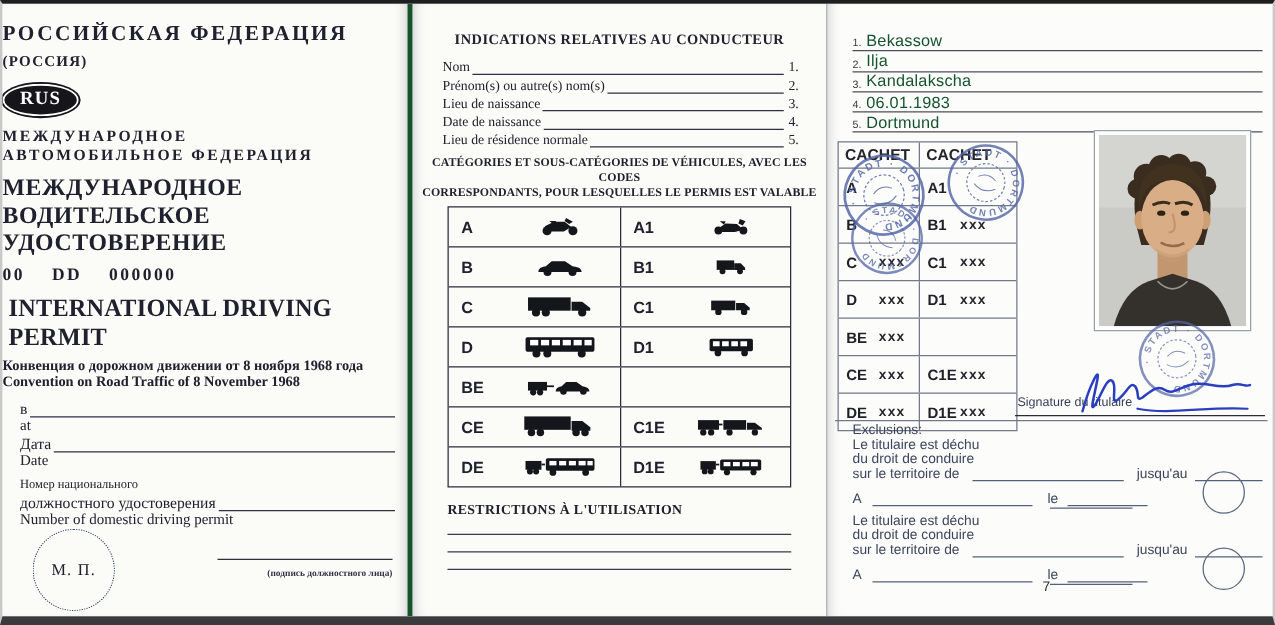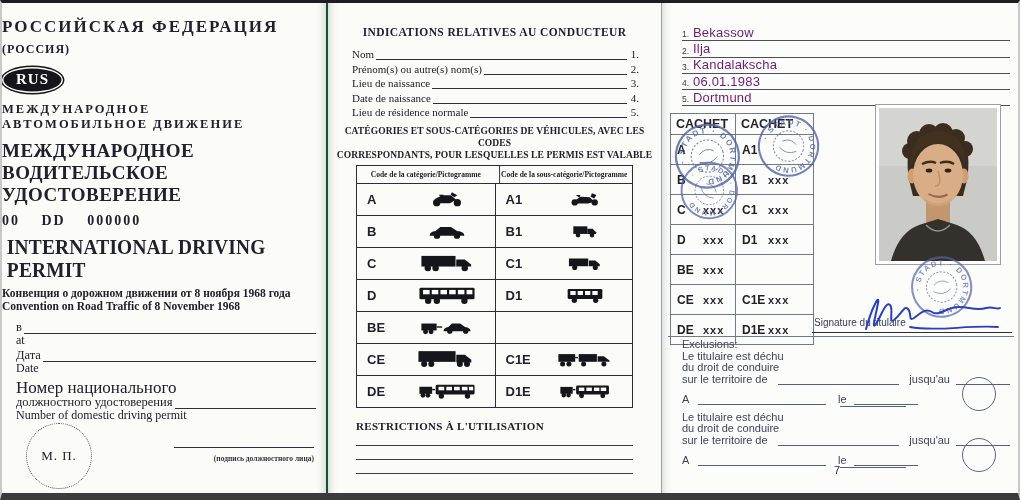--- a/index.html
+++ b/index.html
@@ -2,42 +2,42 @@
 <html><head>
 <meta charset="utf-8">
 <style>
   html,body{margin:0;padding:0;background:#888;}
   .sheet{position:relative;width:1016px;height:490px;background:#fafaf7;
     border-top:3px solid #1e1e20;border-bottom:7px solid #3b3b3d;
     border-left:2px solid #c9c9c9;border-right:2px solid #c9c9c9;
     display:flex;overflow:hidden;font-family:"Liberation Serif","DejaVu Serif",serif;color:#20202f;}
   .panel{position:relative;height:100%;box-sizing:border-box;}
   .p-left{width:324px;background:#fbfbf8;box-shadow:inset -8px 0 10px -8px rgba(40,40,60,.28);}
-  .p-mid{width:335px;background:#fbfbf8;border-left:2px solid #14532d;box-shadow:inset 8px 0 10px -8px rgba(40,40,60,.28);}
+  .p-mid{width:335px;background:#fbfbf8;border-left:4px solid #14532d;box-shadow:inset 8px 0 10px -8px rgba(40,40,60,.28);}
   .p-right{flex:1;background:#fcfcfa;border-left:1px solid #9aa3ac;box-shadow:inset 8px 0 10px -8px rgba(40,40,60,.25);
     font-family:"Liberation Sans","DejaVu Sans",sans-serif;}
   .lt1{padding-top:14px;font-size:17px;font-weight:bold;letter-spacing:2px;line-height:20px;}
   .lt2{margin-top:3px;font-size:12px;font-weight:bold;letter-spacing:1px;line-height:19px;}
   .badge{display:inline-block;margin-top:8px;background:#15151a;color:#fff;font-weight:bold;font-size:15px;
     letter-spacing:1px;padding:4px 14px 5px;border-radius:50%;box-shadow:inset 0 0 0 1.5px #fff,0 0 0 1.5px #15151a;}
   .mv{font-size:12.5px;font-weight:bold;letter-spacing:2px;line-height:15px;}
   .mv1{margin-top:9px;}
   .bh{font-size:19px;font-weight:bold;letter-spacing:.5px;line-height:22px;}
   .bh1{margin-top:8px;}
   .serial{margin-top:7px;font-size:14px;font-weight:bold;word-spacing:16px;letter-spacing:2px;line-height:16px;}
   .idp{margin-top:7px;font-size:20px;font-weight:bold;letter-spacing:.2px;line-height:23px;transform:scaleX(.97);}
   .conv{font-size:11.5px;font-weight:600;line-height:13px;}
   .conv1{margin-top:5px;}
   .lfields{margin:6px 10px 0 14px;}
   .lf{margin-bottom:1.5px;}
   .lf-row{display:flex;align-items:flex-end;height:14.5px;}
   .lf-label{font-size:12.5px;line-height:13px;white-space:nowrap;}
   .fline{flex:1;border-bottom:1px solid #2f2f42;margin-left:2px;}
   .lf-en{font-size:12px;line-height:12.5px;}
-  .lf-ru{font-size:17px;line-height:13.5px;}
+  .lf-ru{font-size:10px;line-height:13.5px;}
   .mp-circle{position:absolute;left:24px;top:420px;width:64px;height:64px;border:1.5px dotted #39496b;
     border-radius:50%;display:flex;align-items:center;justify-content:center;font-size:13px;letter-spacing:1px;}
   .off-sign{position:absolute;left:172px;right:12px;top:444px;}
   .off-line{border-top:1.2px solid #2f2f42;}
   .off-cap{text-align:right;font-size:7.5px;color:#333346;margin-top:6px;font-weight:bold;}
   
   .mtitle{padding-top:22px;text-align:center;font-size:11.5px;font-weight:bold;letter-spacing:.4px;line-height:14px;}
   .mfields{margin:7px 22px 0 24px;}
   .mf{display:flex;align-items:flex-end;height:14.4px;}
   .mf-label{font-size:11px;white-space:nowrap;line-height:12px;}
@@ -52,21 +52,21 @@
   .ccell{display:flex;align-items:center;}
   .ccell + .ccell{border-left:1px solid #2c2c3c;}
   .ccode{width:32px;padding-left:10px;font-family:"Liberation Sans",sans-serif;font-weight:bold;font-size:13px;}
   .cicon{flex:1;display:flex;justify-content:center;align-items:center;}
   .restr{margin:12px 28px 0;font-size:11px;font-weight:bold;letter-spacing:.3px;}
   .rline{margin:13px 28px 0;border-bottom:1.2px solid #3a3a4c;}
   
   .entries{position:absolute;left:20px;right:8px;top:22px;}
   .entry{display:flex;align-items:flex-end;height:15.3px;border-bottom:1px solid #4d4d58;}
   .enum{width:11px;font-size:8.5px;color:#38383f;padding-bottom:1px;}
-  .eval{font-size:13px;color:#701a75;line-height:1;padding-bottom:1.5px;letter-spacing:.2px;}
+  .eval{font-size:13px;color:#14532d;line-height:1;padding-bottom:1.5px;letter-spacing:.2px;}
   .cachet{position:absolute;left:8px;top:110px;width:142px;border:1px solid #707a88;background:rgba(255,255,255,.2);}
   .cachet-h{display:grid;grid-template-columns:64px 1fr;border-bottom:1px solid #707a88;}
   .cachet-h span{font-weight:bold;font-size:12.5px;padding:3px 0 3px 5px;color:#23232c;}
   .cachet-h span + span{border-left:1px solid #707a88;}
   .krow{display:grid;grid-template-columns:64px 1fr;height:29px;border-bottom:1px solid #707a88;}
   .krow:last-child{border-bottom:none;}
   .kcell{display:flex;align-items:center;}
   .kcell + .kcell{border-left:1px solid #707a88;}
   .kcode{font-weight:bold;font-size:12px;color:#202028;padding-left:6px;width:26px;}
   .kval{font-weight:bold;font-size:11px;color:#26262e;letter-spacing:1px;}
@@ -91,21 +91,21 @@
 </head>
 <body>
 
 <div class="sheet">
 
   <div class="panel p-left ctr">
     <div class="lt1">РОССИЙСКАЯ ФЕДЕРАЦИЯ</div>
     <div class="lt2">(РОССИЯ)</div>
     <div><span class="badge">RUS</span></div>
     <div class="mv mv1">МЕЖДУНАРОДНОЕ</div>
-    <div class="mv">АВТОМОБИЛЬНОЕ ДВИЖЕНИЕ</div>
+    <div class="mv">АВТОМОБИЛЬНОЕ ФЕДЕРАЦИЯ</div>
     <div class="bh bh1">МЕЖДУНАРОДНОЕ</div>
     <div class="bh">ВОДИТЕЛЬСКОЕ УДОСТОВЕРЕНИЕ</div>
     <div class="serial">00 DD 000000</div>
     <div class="idp">INTERNATIONAL DRIVING PERMIT</div>
     <div class="conv conv1">Конвенция о дорожном движении от 8 ноября 1968 года</div>
     <div class="conv">Convention on Road Traffic of 8 November 1968</div>
     <div class="lfields" id="left-fields" style="text-align:left;">
         <div class="lf">
           <div class="lf-row">
             <span class="lf-label">в</span>
@@ -165,24 +165,20 @@
           <span class="mf-label">Lieu de résidence normale</span>
           <span class="fline"></span>
           <span class="mf-num">5.</span>
         </div>
       </div>
     <div class="ctt">
       <div>CATÉGORIES ET SOUS-CATÉGORIES DE VÉHICULES, AVEC LES CODES</div>
       <div>CORRESPONDANTS, POUR LESQUELLES LE PERMIS EST VALABLE</div>
     </div>
     <div class="cattable">
-      <div class="cthead">
-        <div class="cth">Code de la catégorie/Pictogramme</div>
-        <div class="cth">Code de la sous-catégorie/Pictogramme</div>
-      </div>
       <div id="cat-body">
           <div class="crow">
             <div class="ccell">
               <span class="ccode">A</span>
               <span class="cicon">
                 <svg width="34" height="22" viewBox="0 0 56 26" fill="#15151c">
                   <circle cx="11" cy="19" r="6"></circle>
                   <circle cx="45" cy="19" r="6"></circle>
                   <path d="M8 13l12-6h14l9 7-10 6H14z"></path>
                   <path d="M36 2l9 5-5 3-6-4z"></path>

